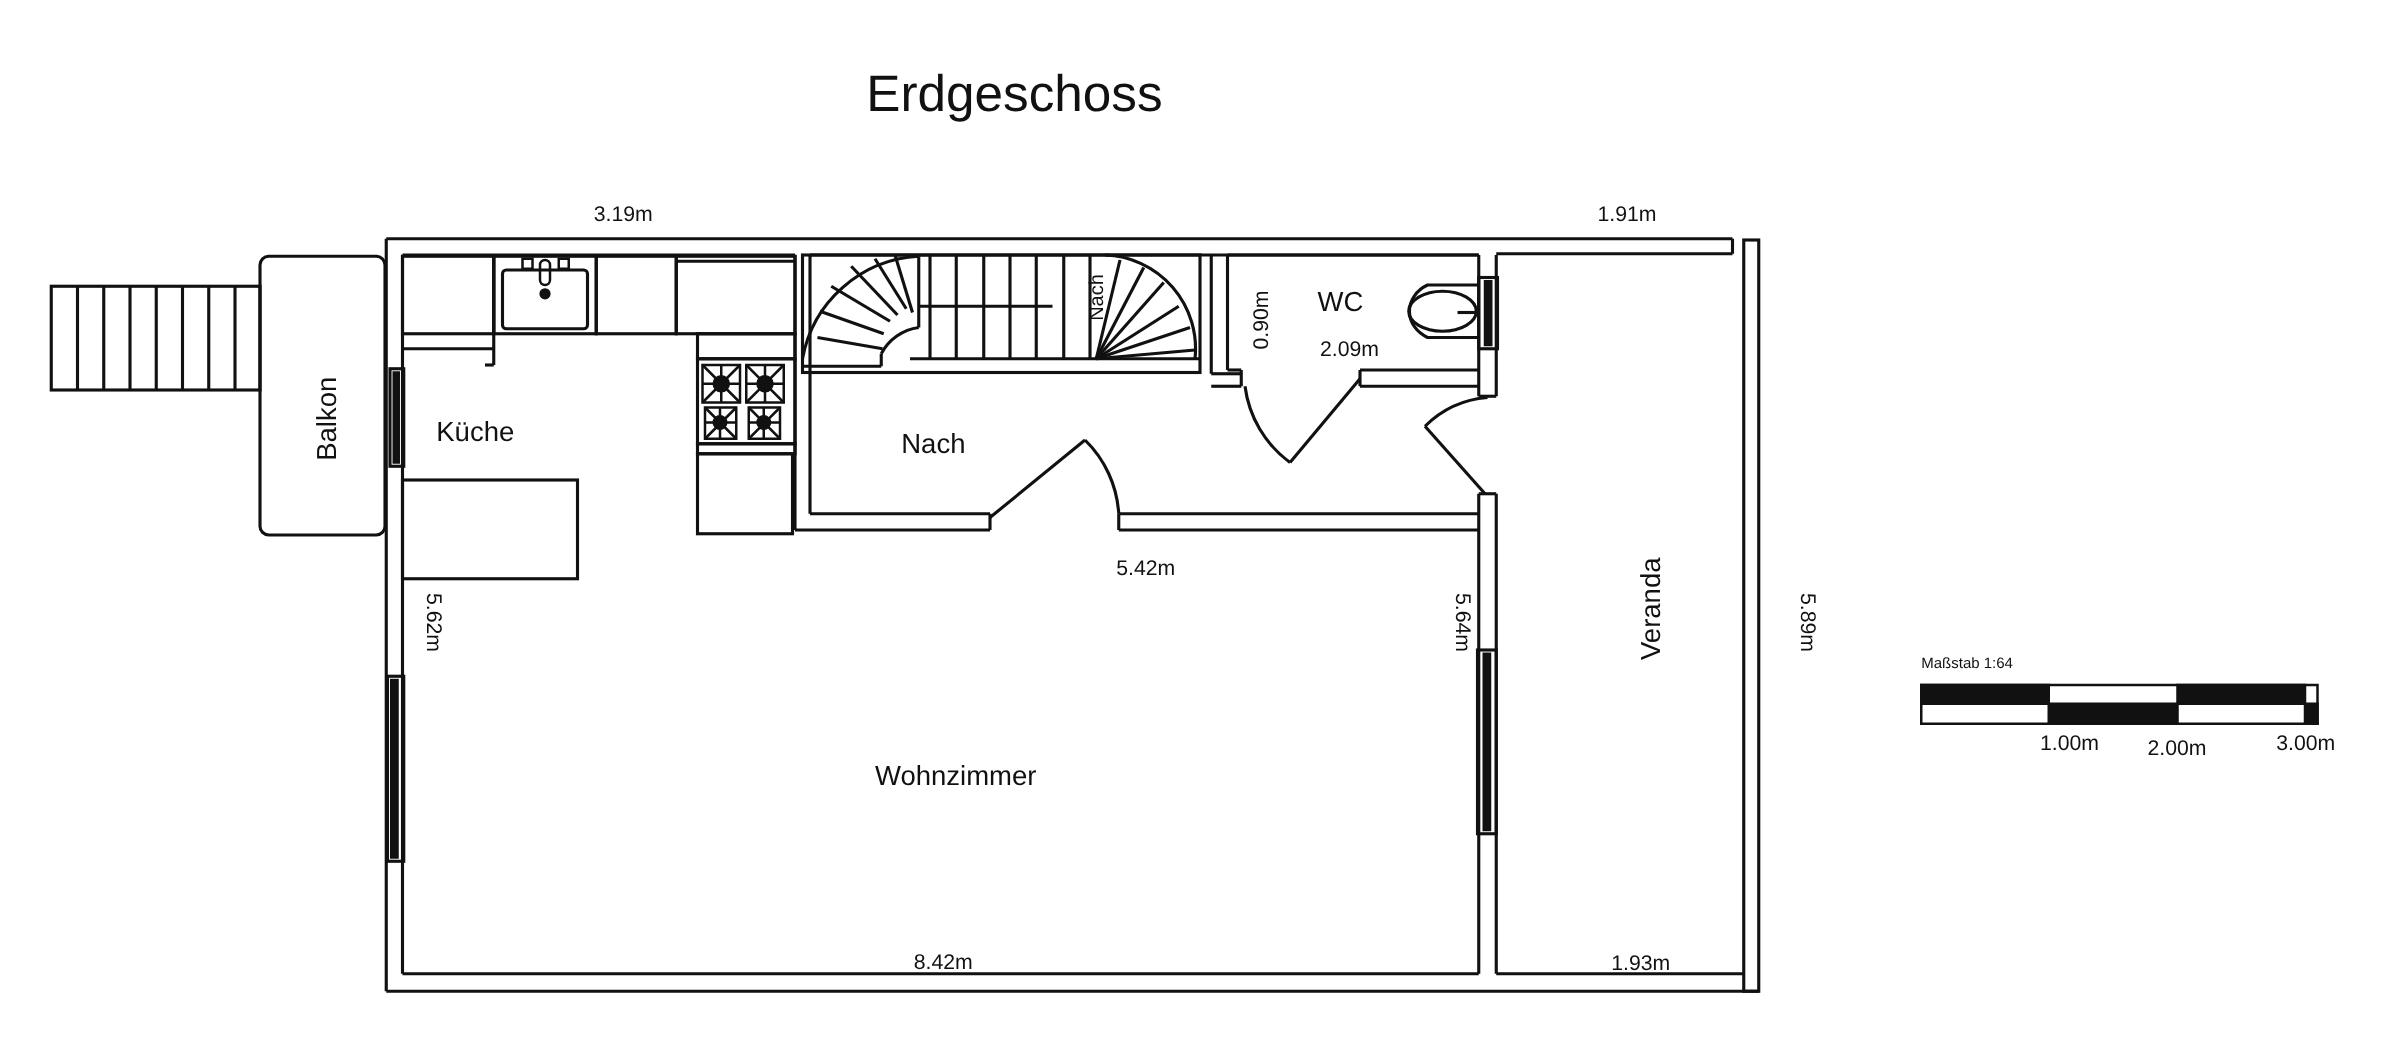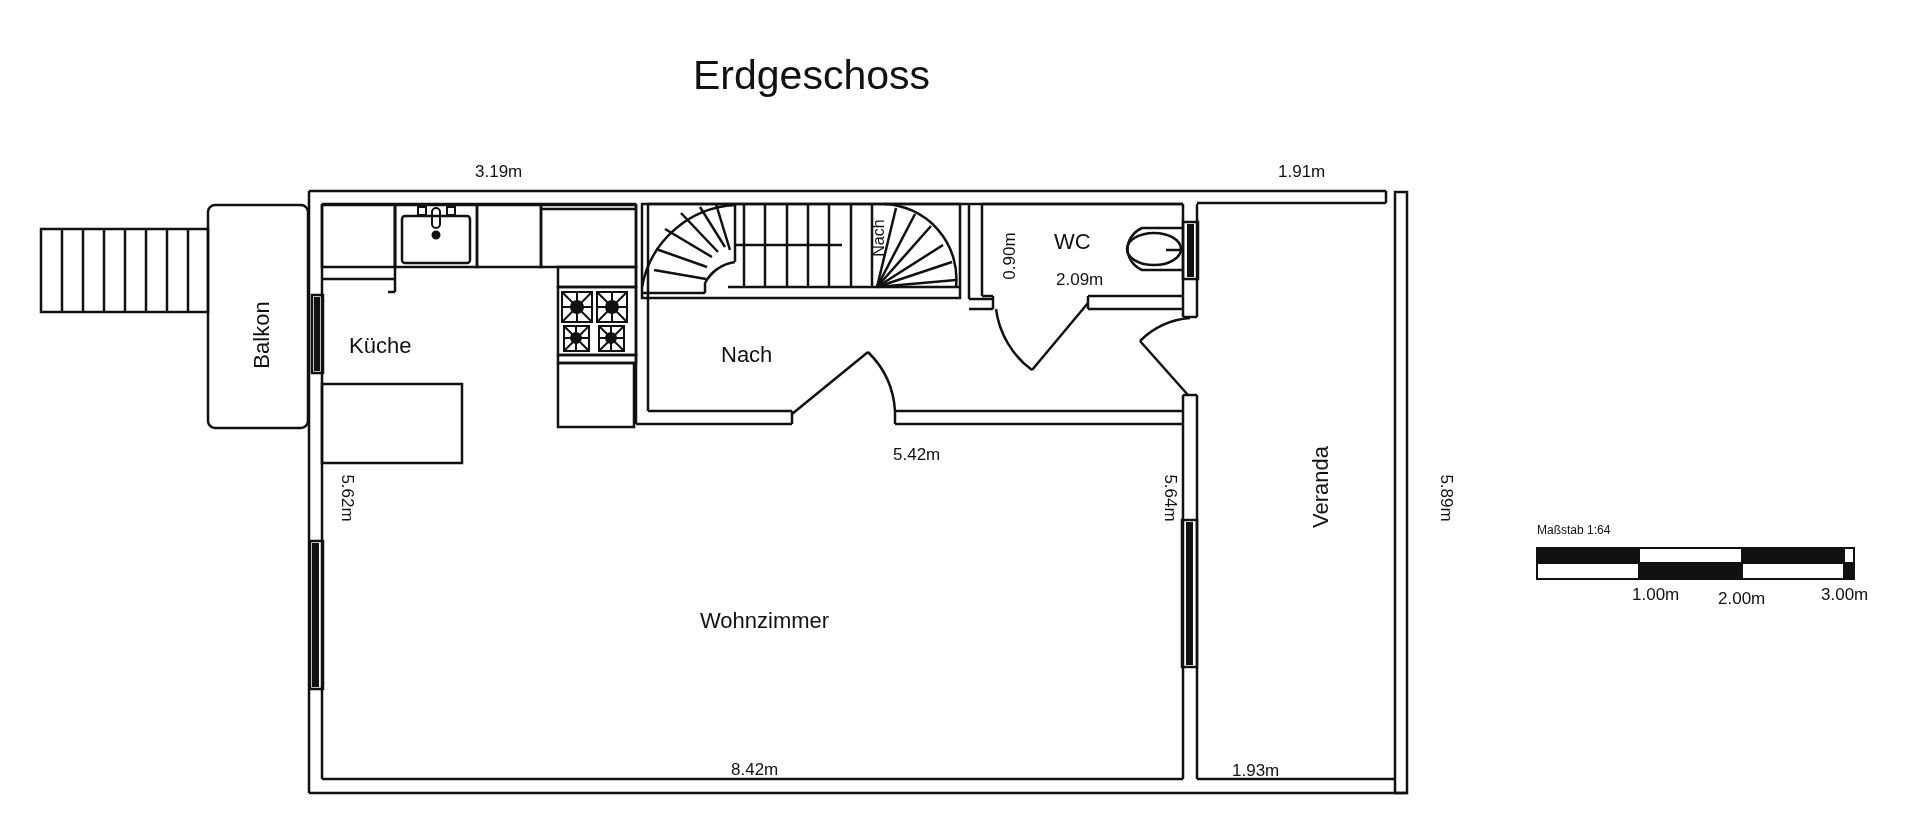--- a/index.html
+++ b/index.html
@@ -220,20 +220,20 @@
 
 <div class="lbl dim rot" style="left:860px; top:229px; font-size:16px; transform: rotate(-90deg);">Nach</div>
 
 <div class="lbl dim" style="left:475px; top:162px;">3.19m</div>
 <div class="lbl dim" style="left:1278px; top:162px;">1.91m</div>
 <div class="lbl dim" style="left:893px; top:445px;text-align:right;">5.42m</div>
 <div class="lbl dim rot" style="left:323px; top:488px; transform: rotate(90deg);">5.62m</div>
 <div class="lbl dim rot" style="left:1146px; top:488px; transform: rotate(90deg);">5.64m</div>
 <div class="lbl dim rot" style="left:1422px; top:488px; transform: rotate(90deg);">5.89m</div>
 <div class="lbl dim" style="left:731px; top:760px;">8.42m</div>
-<div class="lbl dim" style="left:1232px; top:761px;">1.93m</div>
+<div class="lbl dim" style="left:1289px; top:761px;">1.93m</div>
 <div class="lbl dim" style="left:1056px; top:270px;">2.09m</div>
 <div class="lbl dim rot" style="left:986px; top:246px; transform: rotate(-90deg);">0.90m</div>
 
 <div class="lbl scale-title" style="left:1537px; top:523px;">Maßstab 1:64</div>
 <div class="lbl dim" style="left:1616px; top:585px;margin-left:16px;">1.00m</div>
 <div class="lbl dim" style="left:1718px; top:589px;">2.00m</div>
 <div class="lbl dim" style="left:1821px; top:585px;">3.00m</div>
 
 </body></html>

